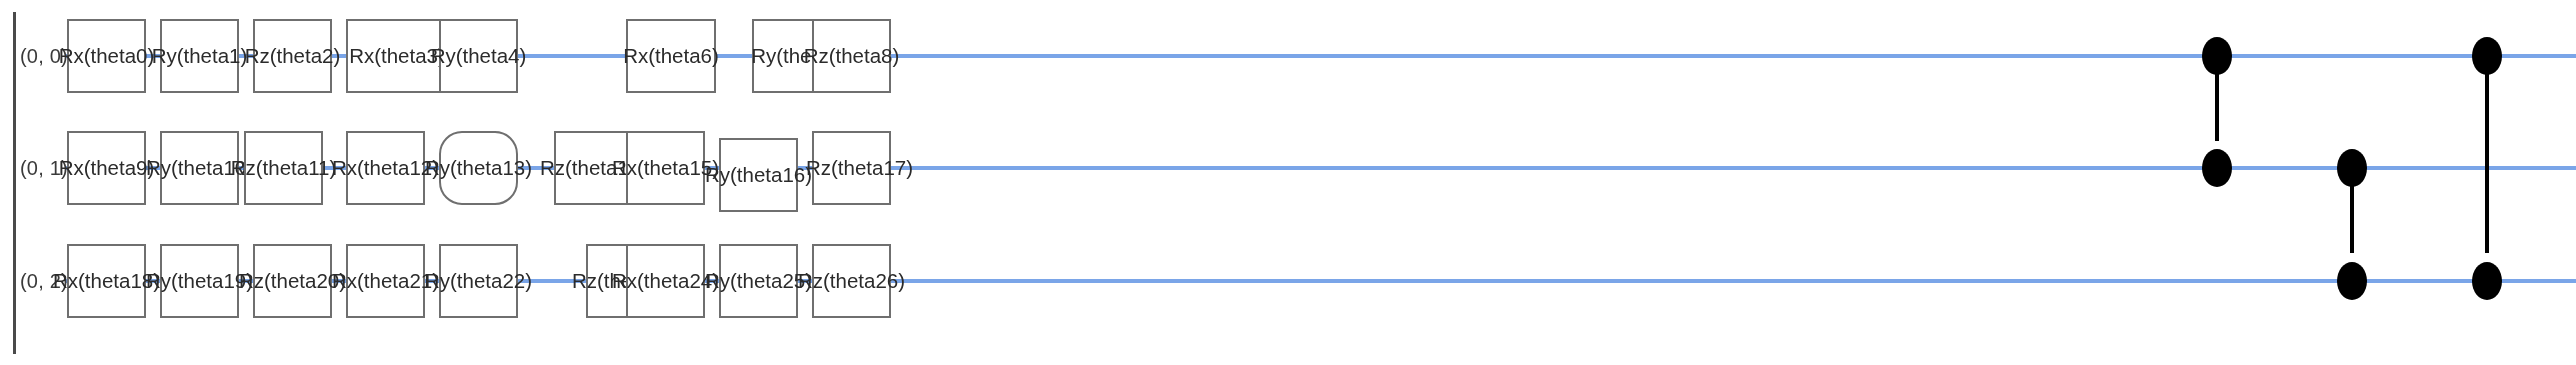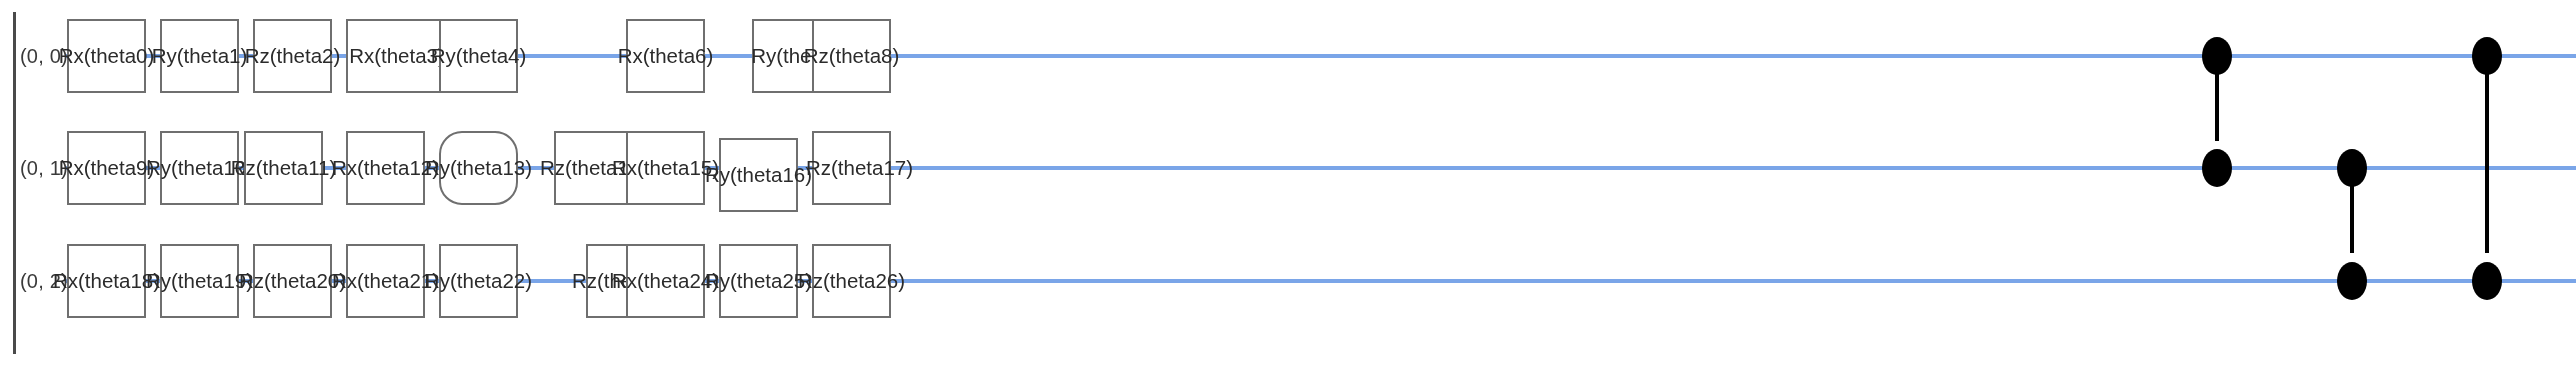--- a/index.html
+++ b/index.html
@@ -118,21 +118,21 @@
     </div>
     <div class="gate-box" style="left:253px; width:79px;">
       <span class="gate-label">Rz(theta2)</span>
     </div>
     <div class="gate-box" style="left:346px; width:102px;">
       <span class="gate-label">Rx(theta3)</span>
     </div>
     <div class="gate-box" style="left:439px; width:79px;justify-content:center;">
       <span class="gate-label">Ry(theta4)</span>
     </div>
-    <div class="gate-box" style="left:626px; width:79px;">
+    <div class="gate-box" style="left:626px; width:90px;">
       <span class="gate-label">Rx(theta6)</span>
     </div>
     <div class="gate-box" style="left:752px; width:94px;">
       <span class="gate-label">Ry(theta7)</span>
     </div>
     <div class="gate-box" style="left:812px; width:79px;">
       <span class="gate-label">Rz(theta8)</span>
     </div>
   </div>
 

